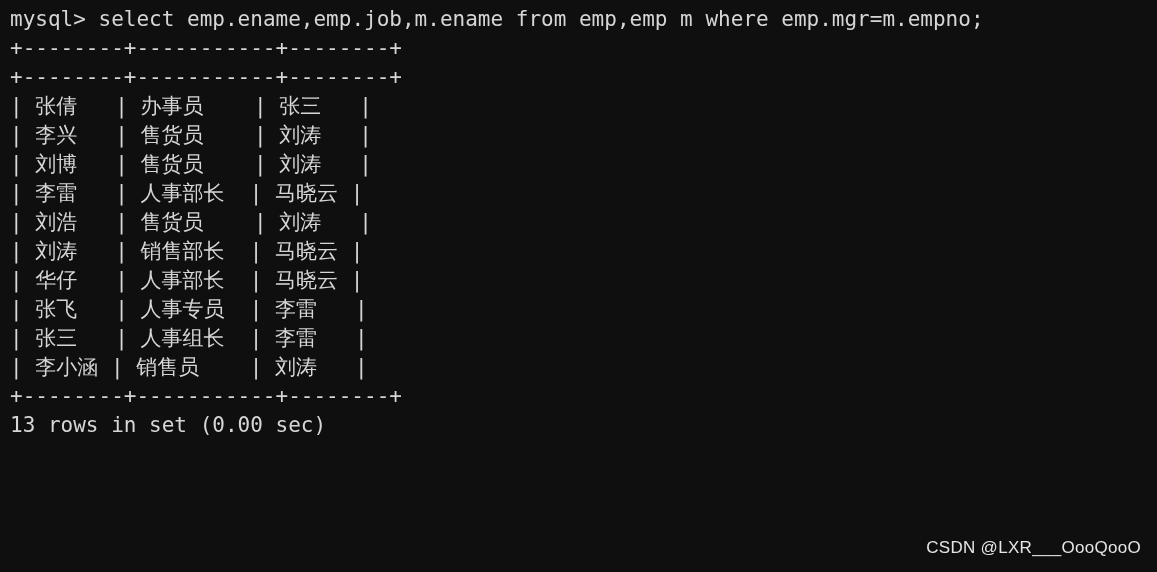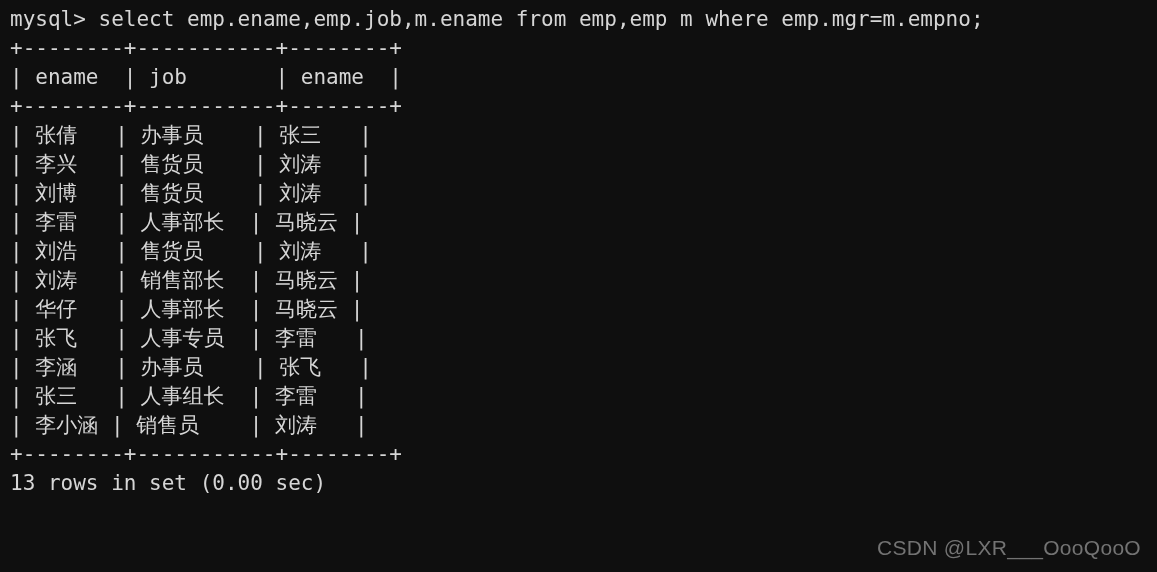--- a/index.html
+++ b/index.html
@@ -34,48 +34,46 @@
   }
   .footer-line {
     white-space: pre;
     height: 29px;
   }
   .watermark {
     position: absolute;
     right: 16px;
     bottom: 10px;
     font-family: "Liberation Sans", sans-serif;
-    font-size: 21px;
-    color: #737373;
+    font-size: 17px;
+    color: #e5e5e5;
     letter-spacing: 0.3px;
     white-space: pre;
   }
 </style>
 </head>
 <body>
 
 <div id="terminal">
 
   <div class="prompt-line"><span>mysql&gt; </span><span>select emp.ename,emp.job,m.ename from emp,emp m where emp.mgr=m.empno;</span></div>
 
   <div class="rule">+--------+-----------+--------+</div>
 
-  <div class="tbl-line">| ename  | job       | ename  |</div>
 
   <div class="rule">+--------+-----------+--------+</div>
 
   <div class="tbl-line">| 张倩   | 办事员    | 张三   |</div>
   <div class="tbl-line">| 李兴   | 售货员    | 刘涛   |</div>
   <div class="tbl-line">| 刘博   | 售货员    | 刘涛   |</div>
   <div class="tbl-line">| 李雷   | 人事部长  | 马晓云 |</div>
   <div class="tbl-line">| 刘浩   | 售货员    | 刘涛   |</div>
   <div class="tbl-line">| 刘涛   | 销售部长  | 马晓云 |</div>
   <div class="tbl-line">| 华仔   | 人事部长  | 马晓云 |</div>
   <div class="tbl-line">| 张飞   | 人事专员  | 李雷   |</div>
-  <div class="tbl-line">| 李涵   | 办事员    | 张飞   |</div>
   <div class="tbl-line">| 张三   | 人事组长  | 李雷   |</div>
   <div class="tbl-line">| 李小涵 | 销售员    | 刘涛   |</div>
 
   <div class="rule">+--------+-----------+--------+</div>
 
   <div class="footer-line">13 rows in set (0.00 sec)</div>
 
   <div class="watermark">CSDN @LXR___OooQooO</div>
 
 </div>

